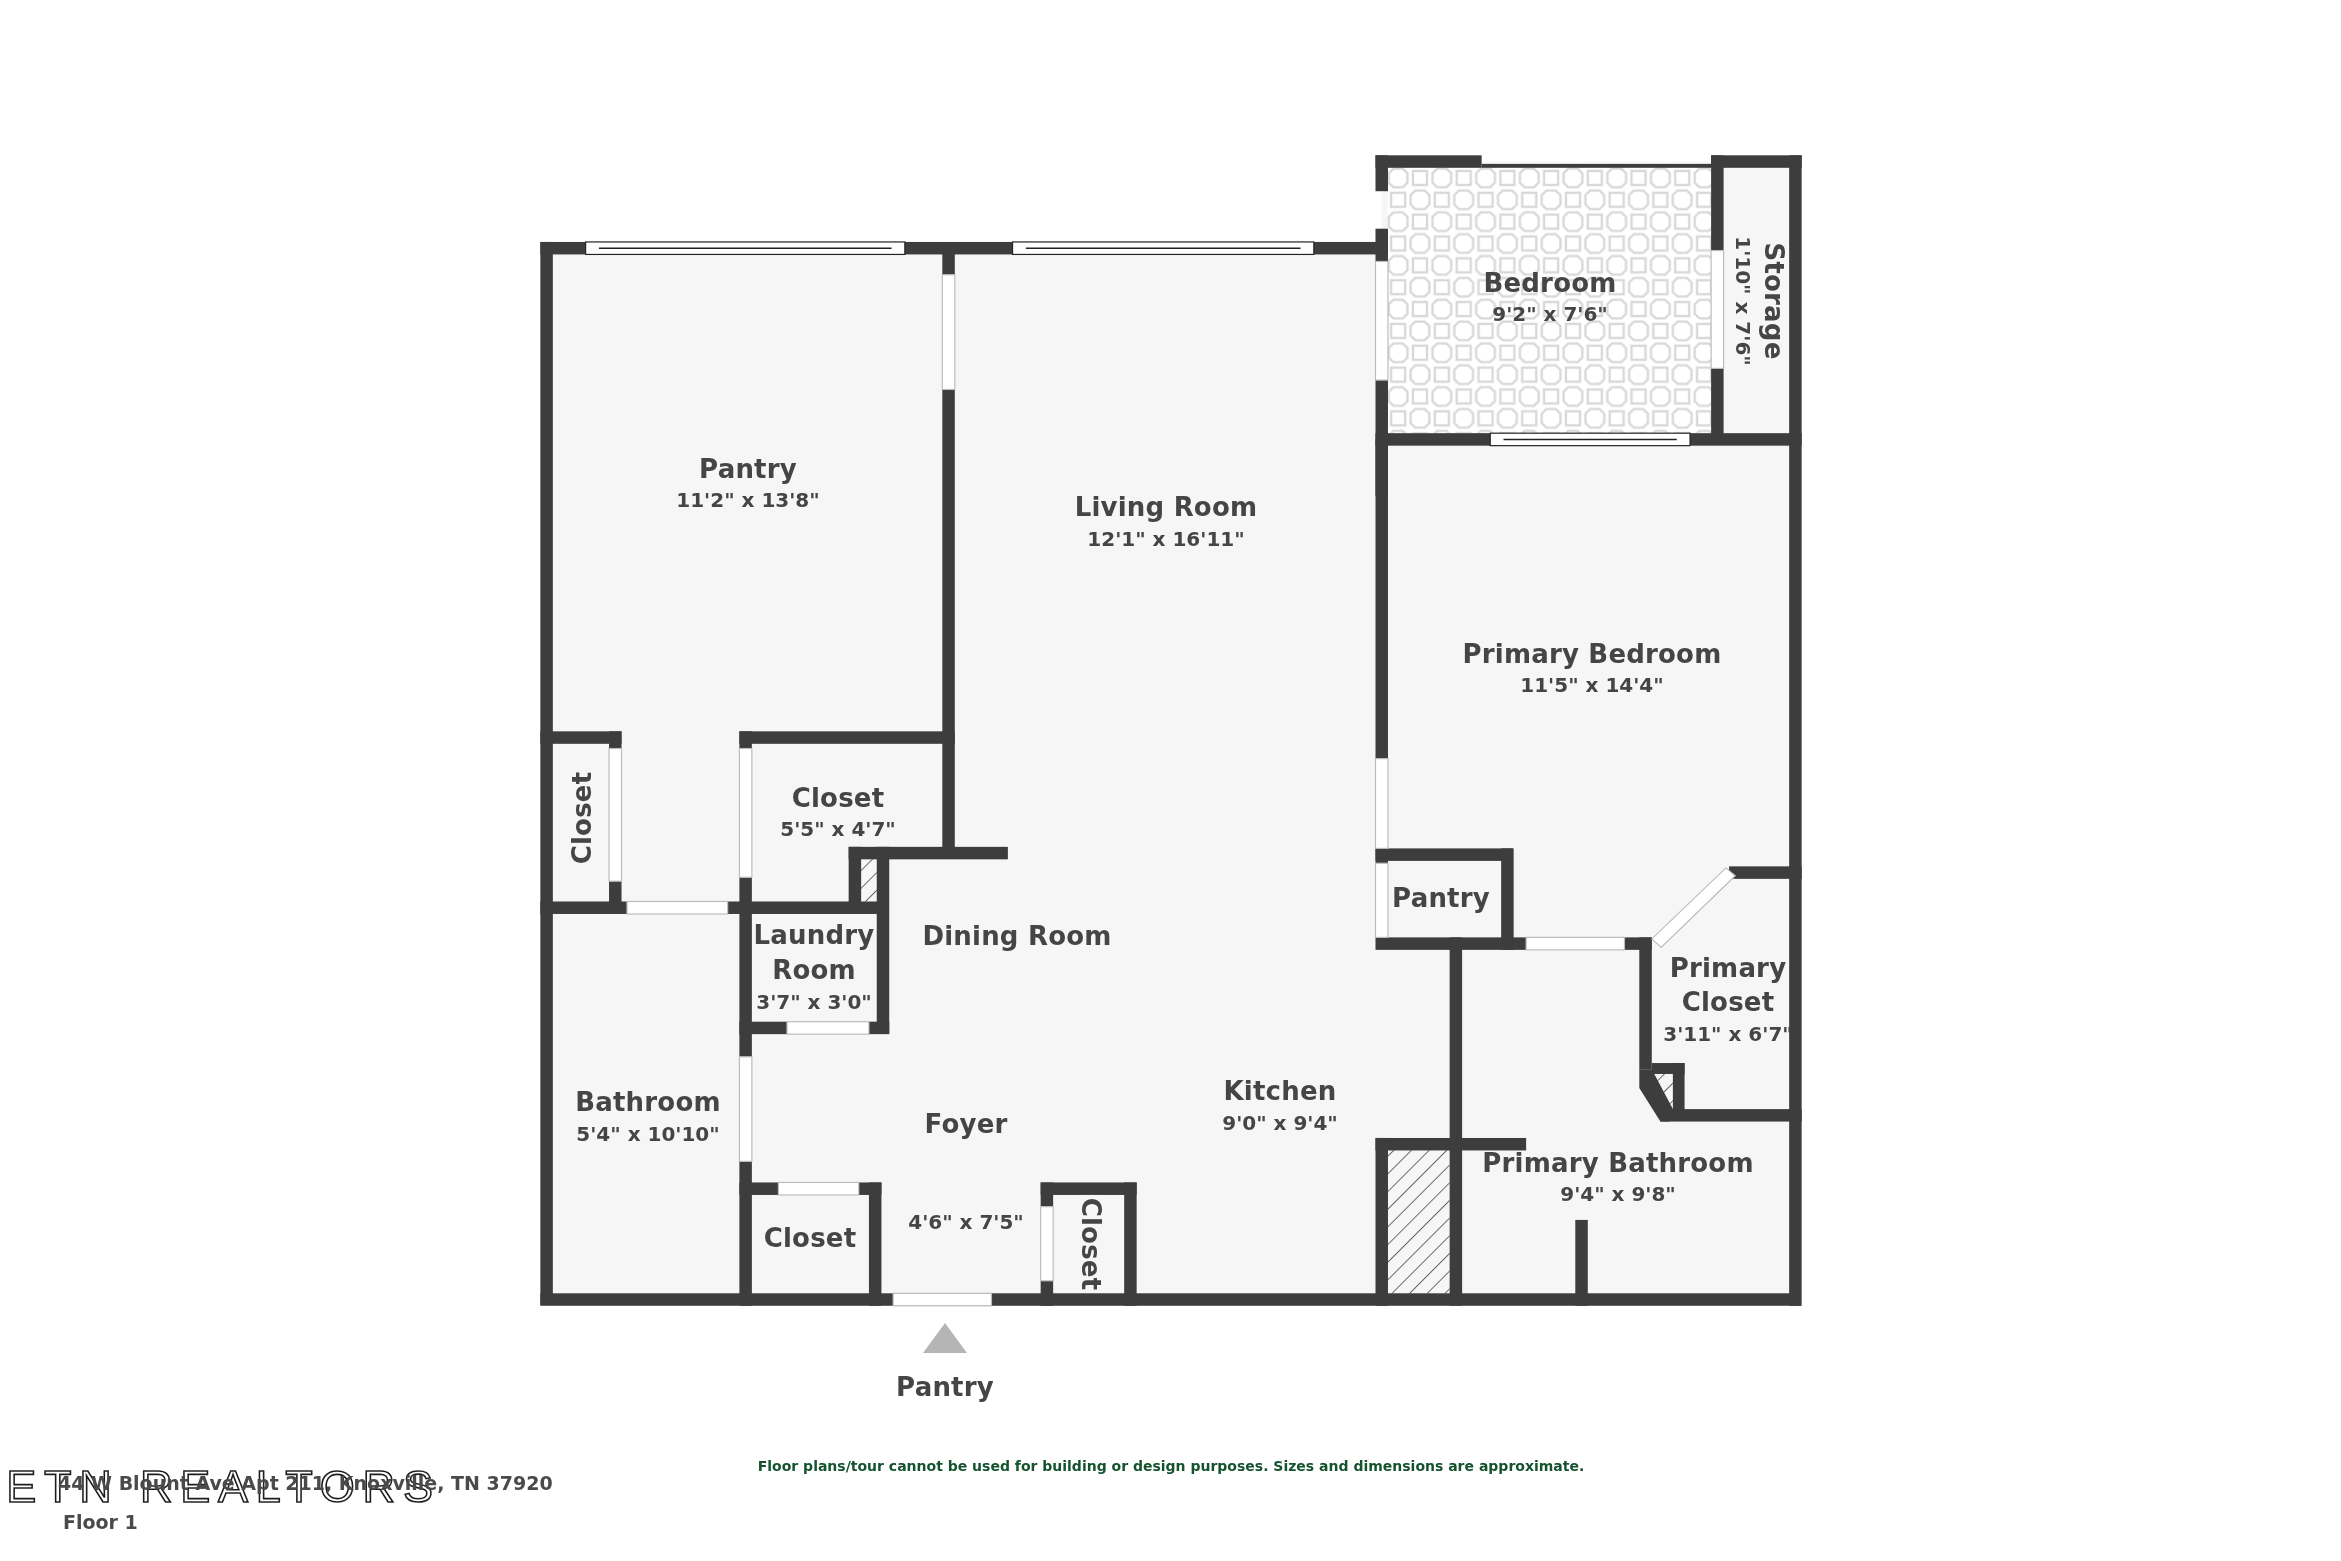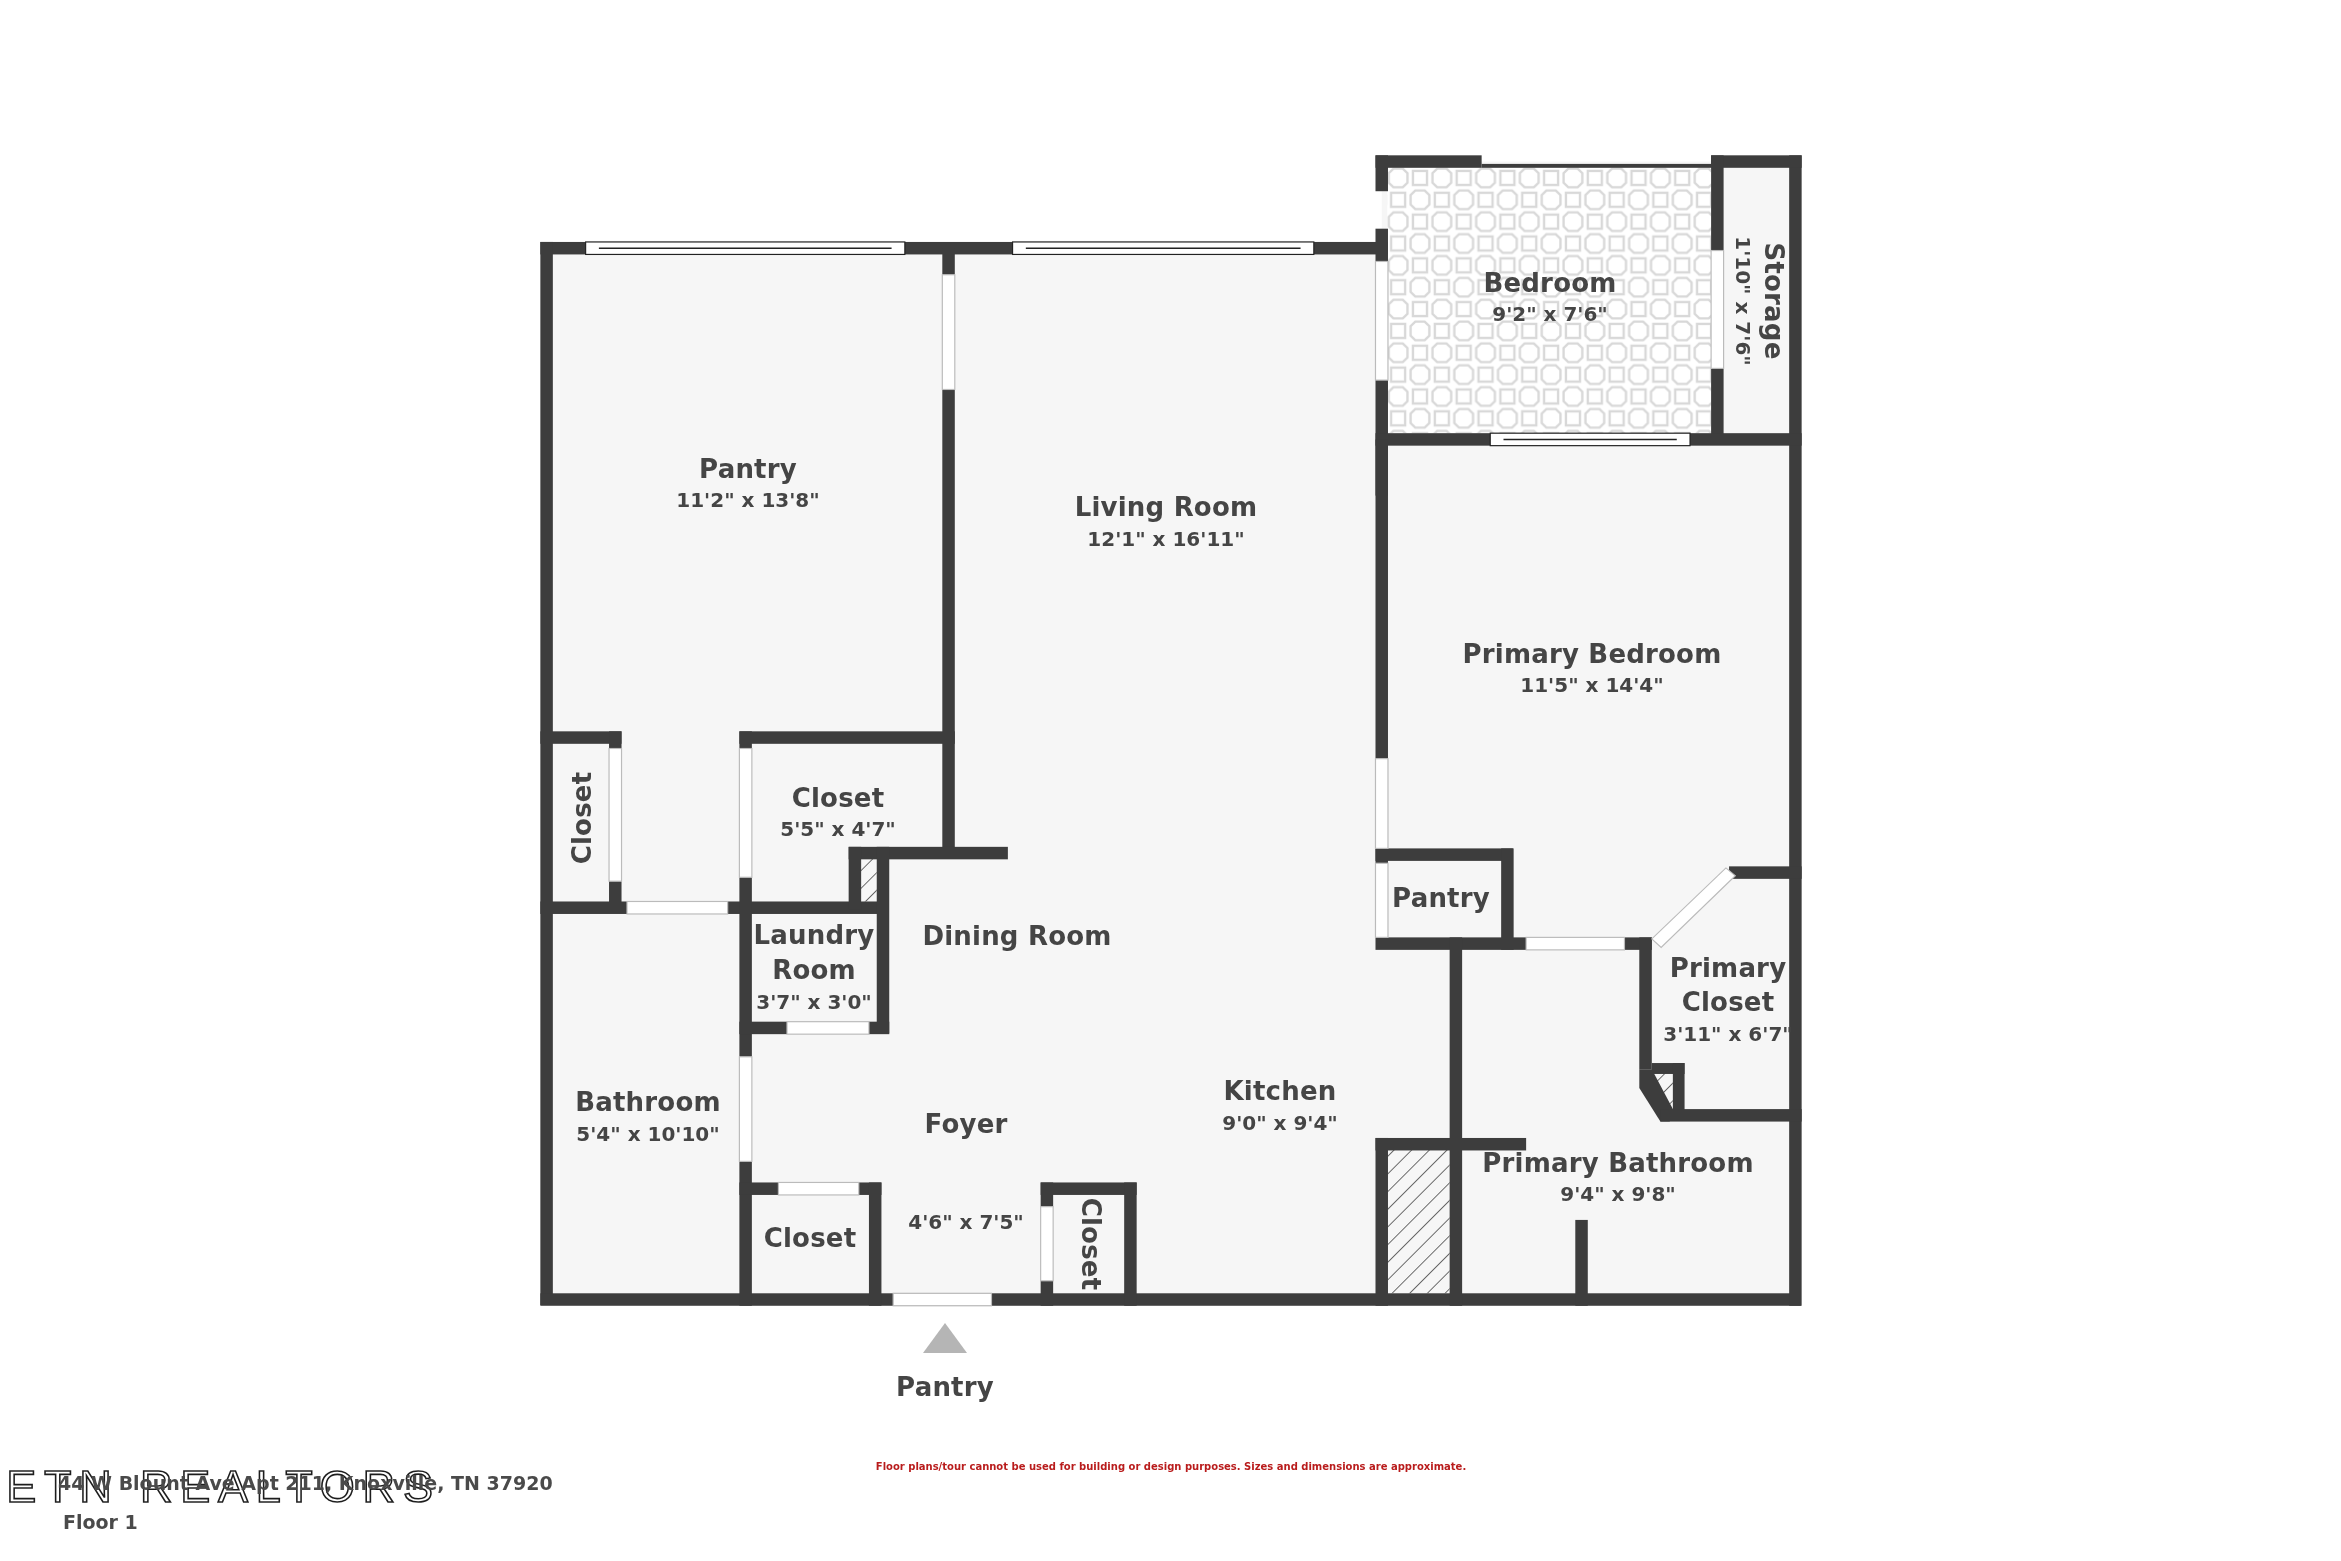--- a/index.html
+++ b/index.html
@@ -5,21 +5,21 @@
   html, body { margin:0; padding:0; background:#ffffff; }
   body { width:2342px; height:1561px; position:relative; overflow:hidden; font-family:"DejaVu Sans", "Liberation Sans", sans-serif; }
   #plan { position:absolute; left:0; top:0; width:2342px; height:1561px; }
   .lbl { position:absolute; transform:translate(-50%,-50%); color:#454545; font-weight:bold; white-space:nowrap; text-align:center; }
   .name { font-size:26px; letter-spacing:0.2px; }
   .dim { font-size:20px; }
   .vert { transform:translate(-50%,-50%) rotate(-90deg); }
   .vert-cw { transform:translate(-50%,-50%) rotate(90deg); }
   .footer-address { position:absolute; left:39px; top:1472px; font-size:19px; font-weight:bold; color:#4a4a4a; white-space:nowrap;margin-left:19px; }
   .footer-floor { position:absolute; left:39px; top:1511px; font-size:19px; font-weight:bold; color:#4a4a4a;margin-left:24px; }
-  .disclaimer { position:absolute; left:1171px; top:1466px; transform:translate(-50%,-50%); font-size:10px; font-weight:bold; color:#b91c1c; white-space:nowrap; }
+  .disclaimer { position:absolute; left:1171px; top:1466px; transform:translate(-50%,-50%); font-size:14px; font-weight:bold; color:#14532d; white-space:nowrap; }
   .watermark { position:absolute; left:6.2px; top:1461px; font-family:Liberation Sans, sans-serif; font-size:45px; font-weight:normal; letter-spacing:7.8px; color:transparent; -webkit-text-stroke:1.6px #111; white-space:nowrap; opacity:0.95; }
   .entry-arrow { position:absolute; left:923px; top:1323px; width:0; height:0; border-left:22px solid transparent; border-right:22px solid transparent; border-bottom:30px solid #b5b5b5; }
 </style>
 </head>
 <body>
 
 <svg id="plan" viewBox="0 0 3000 2000" xmlns="http://www.w3.org/2000/svg">
   <defs>
     <pattern id="tiles" x="1777" y="214" width="56" height="56" patternUnits="userSpaceOnUse">
       <rect width="56" height="56" fill="#ffffff"></rect>

